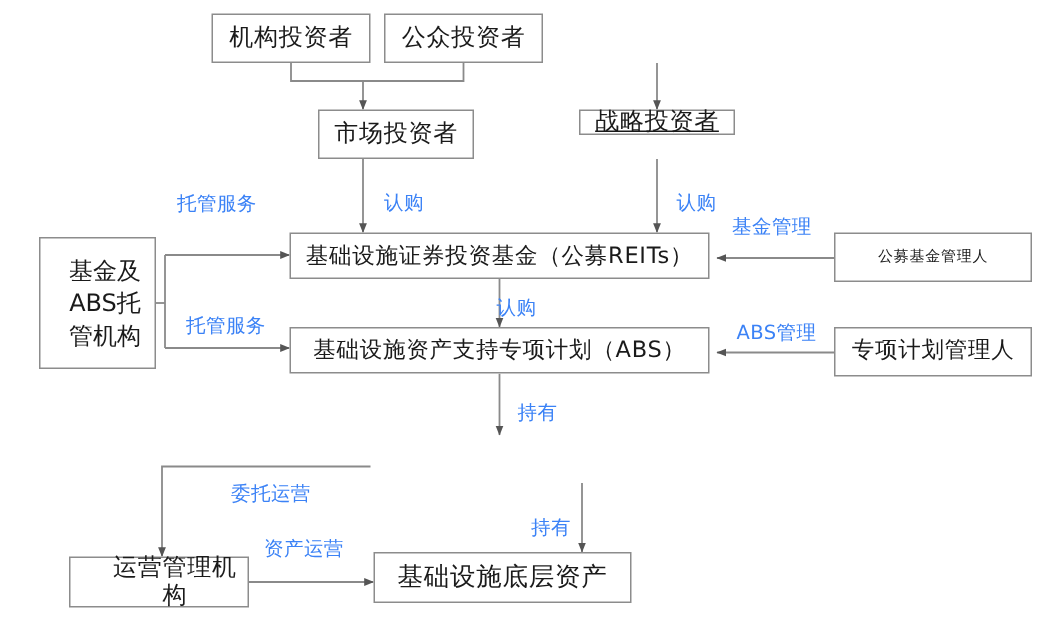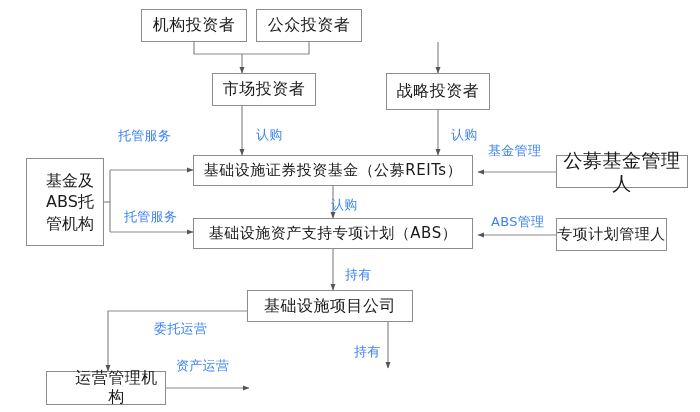--- a/index.html
+++ b/index.html
@@ -34,27 +34,27 @@
     justify-content: center;
     text-align: center;
     line-height: 1.18;
     letter-spacing: 0.5px;
     white-space: pre-line;
   }
   .n-inst    { left: 141px; top: 9px;   width: 106px; height: 33px; font-size: 16px; }
   .n-pub     { left: 256px; top: 9px;   width: 106px; height: 33px; font-size: 16px; }
   .n-orig    { left: 384px; top: 9px;   width: 118px; height: 33px; font-size: 16px; }
   .n-market  { left: 190px; top: 73px;  width: 104px; height: 33px; font-size: 16px; margin-left: 22px; }
-  .n-strat   { left: 386px; top: 73px;  width: 104px; height: 37px; font-size: 16px; }
+  .n-strat   { left: 386px; top: 73px;  width: 104px; height: 17px; font-size: 16px; text-decoration: underline; }
   .n-reits   { left: 193px; top: 155px; width: 280px; height: 31px; font-size: 15px; }
   .n-abs     { left: 193px; top: 218px; width: 280px; height: 31px; font-size: 15px; }
   .n-trustee { left: 26px;  top: 158px; width: 78px;  height: 88px; font-size: 16px;
                line-height: 1.32; letter-spacing: 0; padding-left: 10px; }
-  .n-fundmgr { left: 556px; top: 155px; width: 132px; height: 33px; font-size: 19px; }
-  .n-planmgr { left: 556px; top: 218px; width: 111px; height: 33px; font-size: 15px; font-family: Liberation Serif, serif; }
+  .n-fundmgr { left: 556px; top: 155px; width: 132px; height: 33px; font-size: 10px; }
+  .n-planmgr { left: 556px; top: 218px; width: 132px; height: 33px; font-size: 15px; font-family: Liberation Serif, serif; }
   .n-project { left: 247px; top: 290px; width: 166px; height: 32px; font-size: 16px; }
   .n-opmgr   { left: 46px;  top: 371px; width: 120px; height: 34px; font-size: 16px; padding-left: 21px; }
   .n-asset   { left: 249px; top: 368px; width: 172px; height: 34px; font-size: 17px; }
 
   .edge-label {
     position: absolute;
     font-size: 13px;
     color: #3b82f6;
     white-space: nowrap;
     letter-spacing: 0.3px;
@@ -118,22 +118,22 @@
   <div class="node n-pub">公众投资者</div>
   <div class="node n-market">市场投资者</div>
   <div class="node n-strat">战略投资者</div>
   <div class="node n-reits">基础设施证券投资基金（公募REITs）</div>
   <div class="node n-abs">基础设施资产支持专项计划（ABS）</div>
   <div class="node n-trustee">基金及
 ABS托
 管机构</div>
   <div class="node n-fundmgr">公募基金管理人</div>
   <div class="node n-planmgr">专项计划管理人</div>
-  <div class="node n-project">基础设施项目公司</div>
   <div class="node n-opmgr">运营管理机构</div>
+  <div class="node n-asset">基础设施底层资产</div>
 
   <div class="edge-label l-sub1">认购</div>
   <div class="edge-label l-sub2">认购</div>
   <div class="edge-label l-sub3">认购</div>
   <div class="edge-label l-cust1">托管服务</div>
   <div class="edge-label l-cust2">托管服务</div>
   <div class="edge-label l-fundm">基金管理</div>
   <div class="edge-label l-absm">ABS管理</div>
   <div class="edge-label l-hold1">持有</div>
   <div class="edge-label l-hold2">持有</div>

